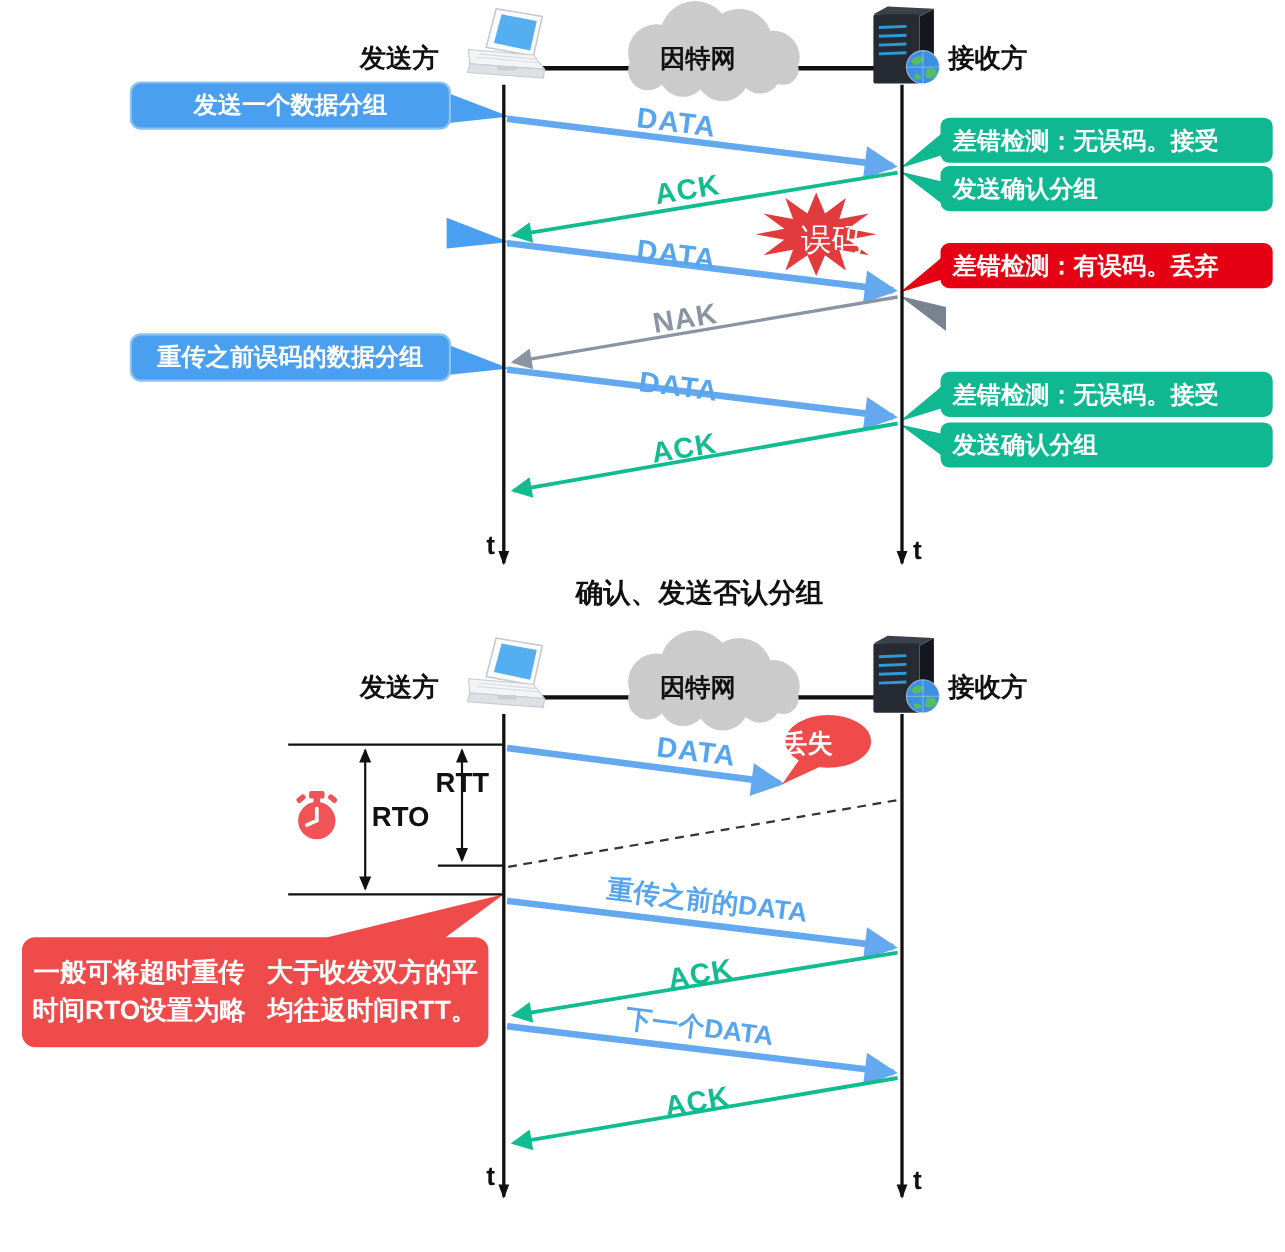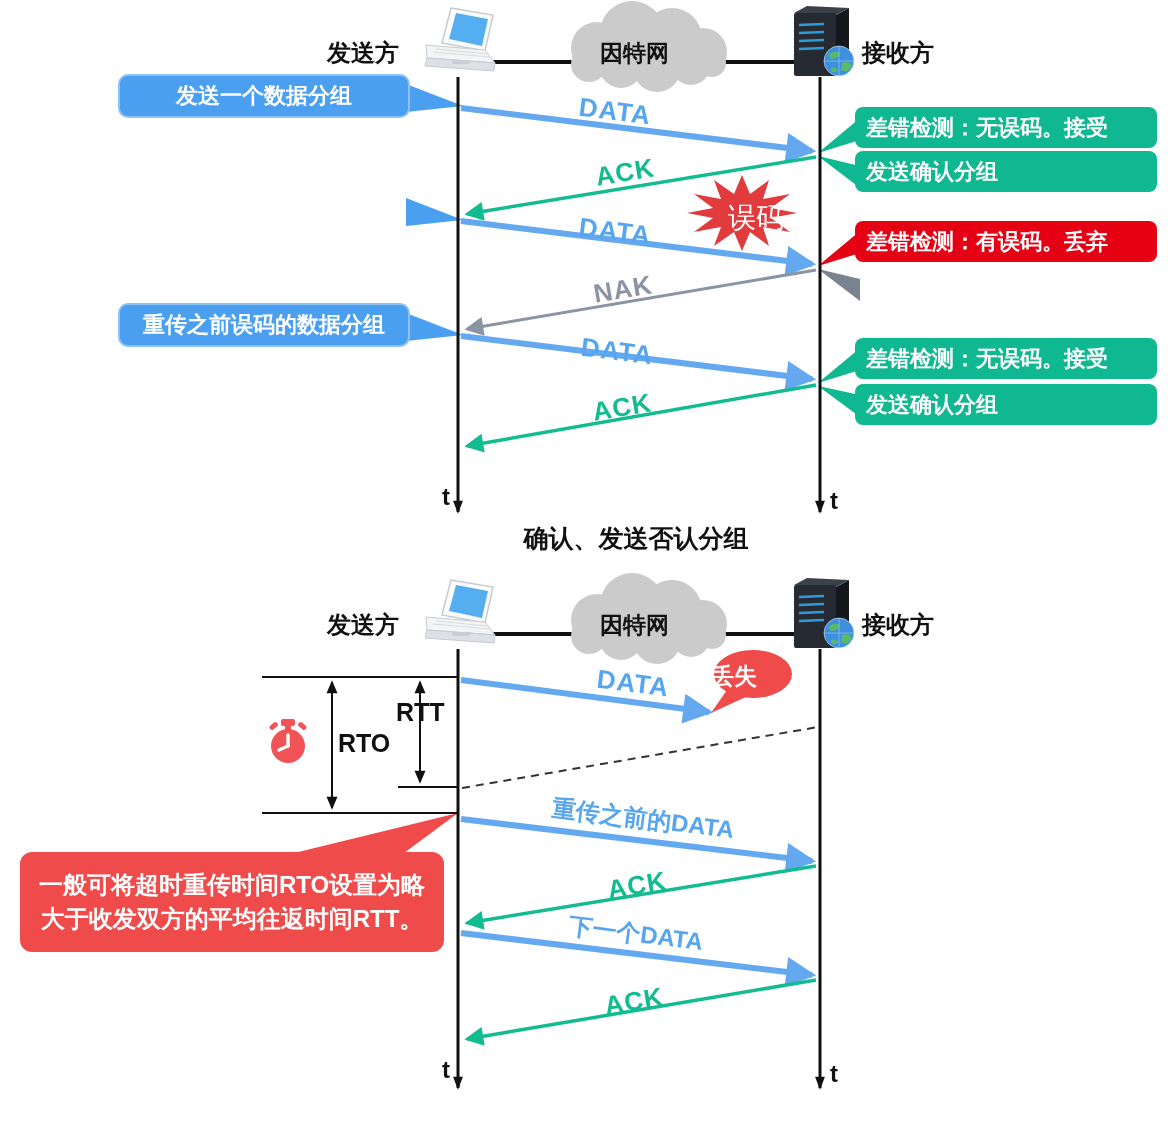--- a/index.html
+++ b/index.html
@@ -20,21 +20,21 @@
   .bg-gray{background:#79828F;border:2px solid #9AA3AE;}
   .msg{font-weight:bold;font-size:26px;text-align:center;letter-spacing:1px;white-space:nowrap;}
   .msg-blue{color:#57A5EF;transform:rotate(7deg);}
   .msg-green{color:#12BC90;transform:rotate(-9.5deg);}
   .msg-gray{color:#8A94A2;transform:rotate(-9.5deg);}
   .msg-cjk{font-size:24px;letter-spacing:0;}
   .burst-label{color:#fff;font-weight:normal;font-size:28px;text-align:right;width:84px;}
   .lost-label{color:#fff;font-weight:bold;font-size:23px;text-align:left;width:84px;}
   .measure-label{font-size:25px;font-weight:bold;color:#111;white-space:nowrap;}
   .callout{background:#EF4B4B;border-radius:12px;color:#fff;font-weight:bold;font-size:24px;
-           display:flex;flex-direction:column;align-items:center;justify-content:center;
+           display:flex;align-items:center;justify-content:center;
            width:424px;height:100px;line-height:1.42;text-align:center;}
 </style>
 </head>
 <body>
 
 <div class="canvas">
 
   <svg class="layer" width="1168" height="1138" viewBox="0 0 1168 1138">
     <defs>
       <marker id="mBlue" viewBox="0 0 10 10" refX="8.6" refY="5" markerUnits="userSpaceOnUse" markerWidth="40" markerHeight="30" orient="auto">

